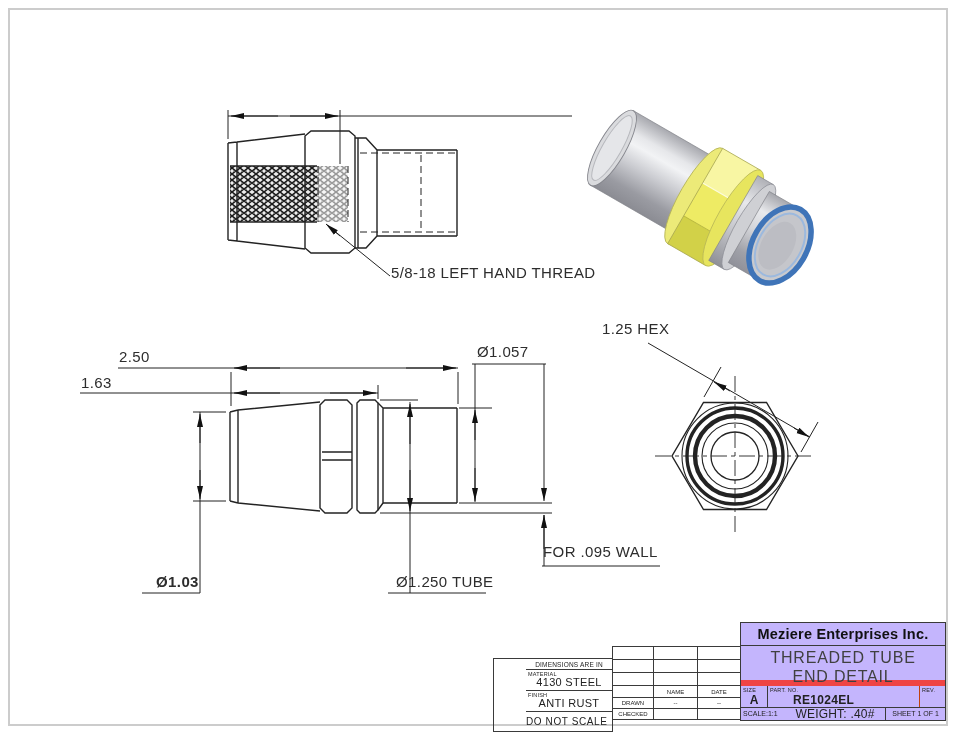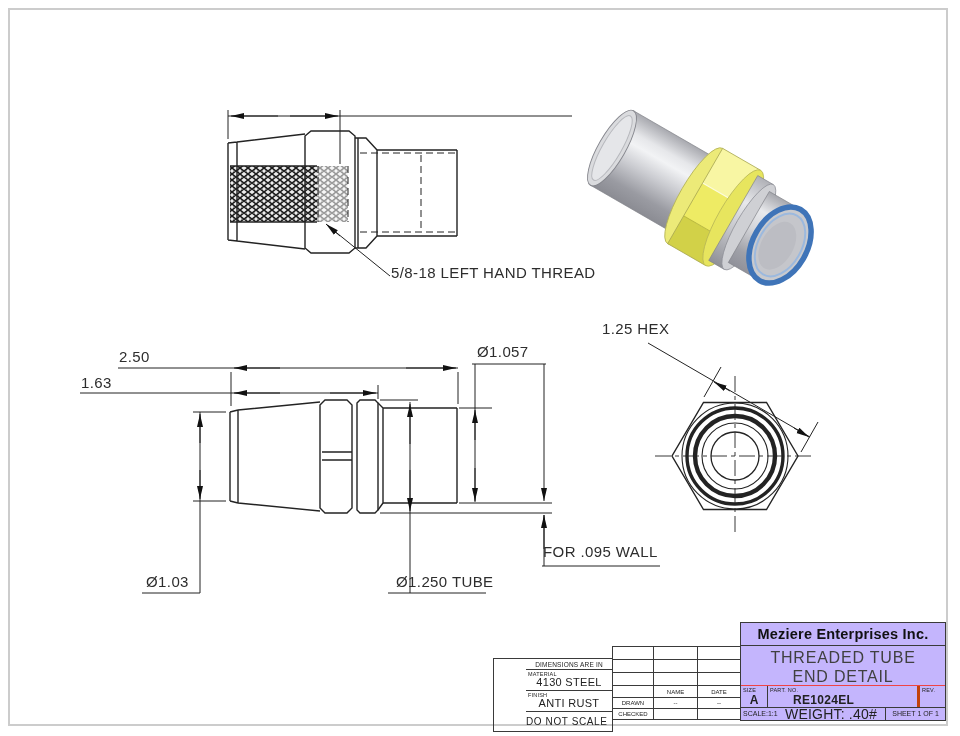--- a/index.html
+++ b/index.html
@@ -22,32 +22,32 @@
   .bigval{display:block;text-align:center;font-size:11px;margin-top:6px;letter-spacing:.3px;}
   .tb-mid{position:absolute;left:119px;top:24px;width:129px;height:74px;border:1px solid #3a3a3a;
       display:grid;grid-template-columns:41px 44px 42px;grid-template-rows:13px 13px 13px 12px 11px 10px;}
   .tb-mid .c{border-right:1px solid #3a3a3a;border-bottom:1px solid #3a3a3a;
       font-size:6px;text-align:center;overflow:hidden;display:flex;align-items:center;justify-content:center;}
   .tb-mid .c:nth-child(3n){border-right:none;}
   .tb-mid .c.lastrow{border-bottom:none;}
   .tb-right{position:absolute;left:247px;top:0;width:206px;height:99px;border:1px solid #3a3a3a;background:#c4b5fd;}
   .tb-banner{height:23px;border-bottom:1px solid #3a3a3a;text-align:center;font-weight:bold;
       font-size:14.5px;line-height:23px;letter-spacing:.2px;color:#111;}
-  .tb-title{height:40px;border-bottom:1px solid #ef4444;text-align:center;color:#404040;
+  .tb-title{height:40px;border-bottom:6px solid #ef4444;text-align:center;color:#404040;
       font-size:16px;line-height:19px;letter-spacing:.8px;padding-top:2px;}
   .tb-partrow{height:22px;border-bottom:1px solid #3a3a3a;display:flex;}
   .cell-size{width:27px;border-right:1px solid #3a3a3a;position:relative;}
-  .cell-part{width:152px;border-right:3px solid #c2410c;position:relative;}
+  .cell-part{width:152px;border-right:1px solid #c2410c;position:relative;}
   .cell-rev{flex:1;position:relative;}
   .microlab{position:absolute;left:2px;top:1px;font-size:5.5px;letter-spacing:.2px;}
   .sizeA{display:block;text-align:center;font-weight:bold;font-size:12px;margin-top:7px;}
   .partno{display:block;text-align:left;padding-left:25px;font-weight:bold;font-size:12px;margin-top:7px;letter-spacing:.3px;}
   .tb-botrow{height:12px;display:flex;font-size:7px;}
   .bot-scale{width:44px;line-height:12px;padding-left:2px;}
-  .bot-weight{flex:1;font-size:14px;line-height:12px;letter-spacing:.2px;}
+  .bot-weight{flex:1;font-size:12px;line-height:12px;letter-spacing:.2px;text-align:center;}
   .bot-sheet{width:60px;border-left:1px solid #3a3a3a;line-height:12px;text-align:center;}
 </style>
 </head>
 <body>
 
 <div class="page">
   <div class="sheet-border"></div>
 
   <svg class="draw" width="960" height="736" viewBox="0 0 960 736">
     <defs>
@@ -188,21 +188,21 @@
       <ellipse cx="194" cy="0" rx="27" ry="41" fill="#c9cace" stroke="#3f74b8" stroke-width="5.5"></ellipse>
       <ellipse cx="194" cy="0" rx="21.5" ry="34" fill="#c5c6cb" stroke="#9cb9de" stroke-width="2"></ellipse>
       <ellipse cx="192" cy="2" rx="16" ry="26" fill="#bcbdc3" stroke="none"></ellipse>
     </g>
   </svg>
 
   <div class="lbl" style="left:391px;top:264px;">5/8-18 LEFT HAND THREAD</div>
   <div class="lbl" style="left:119px;top:348px;">2.50</div>
   <div class="lbl" style="left:81px;top:374px;">1.63</div>
   <div class="lbl" style="left:477px;top:343px;">Ø1.057</div>
-  <div class="lbl" style="left:146px;top:573px;">Ø1.03</div>
+  <div class="lbl" style="left:156px;top:573px;font-weight:bold;">Ø1.03</div>
   <div class="lbl" style="left:396px;top:573px;">Ø1.250 TUBE</div>
   <div class="lbl" style="left:543px;top:543px;">FOR .095 WALL</div>
   <div class="lbl" style="left:602px;top:320px;">1.25 HEX</div>
 
   <div class="tb">
     <div class="tb-left">
       <div class="r r-units">DIMENSIONS ARE IN INCHES</div>
       <div class="r r-mat">
         <span class="tinylab">MATERIAL</span>
         <span class="bigval">4130 STEEL</span>

